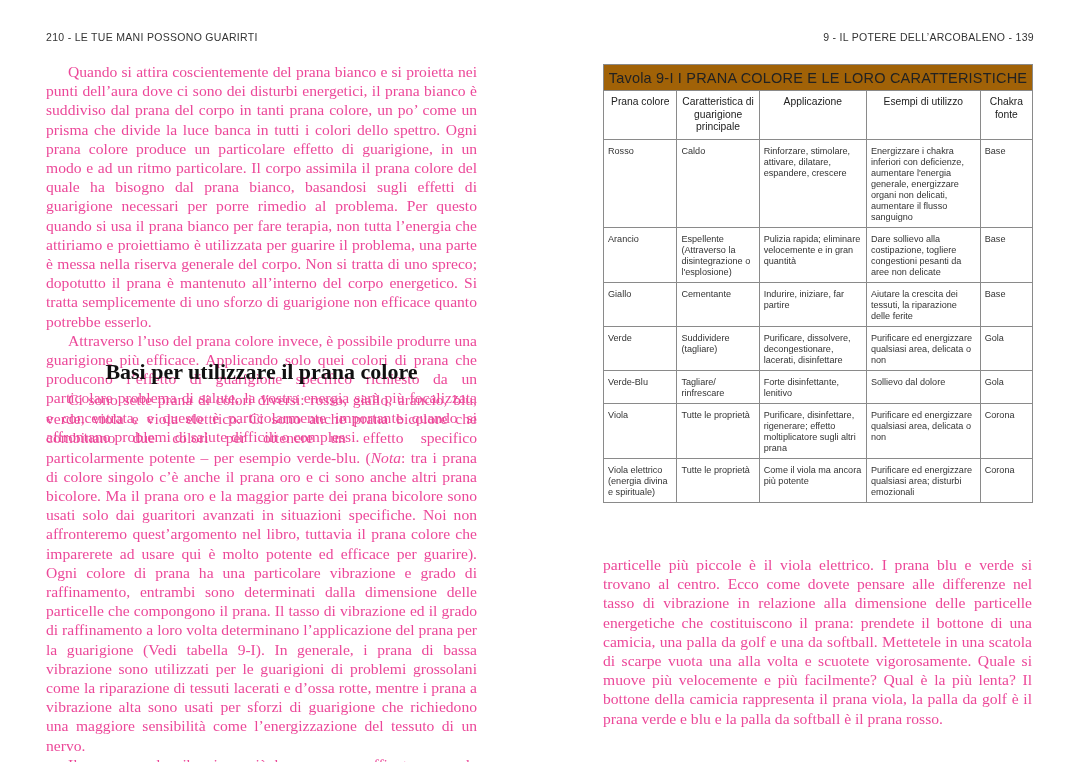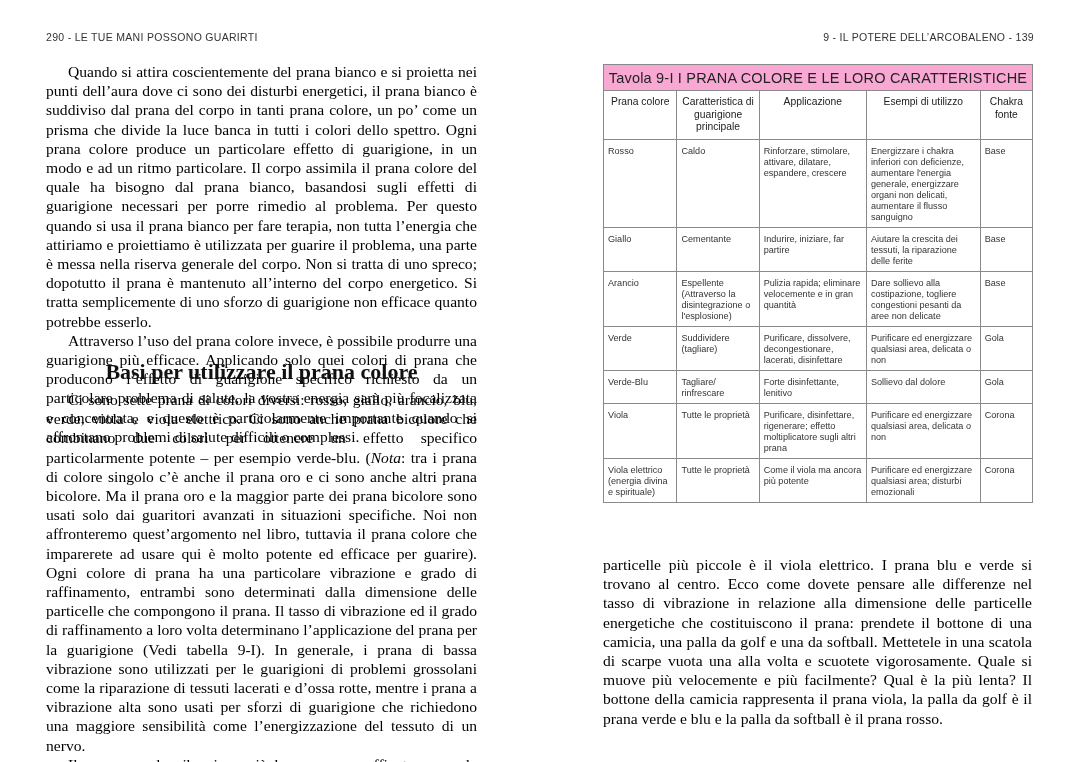--- a/index.html
+++ b/index.html
@@ -9,52 +9,52 @@
   .page-right { left: 540px; width: 540px; }
   .running-head {
     position: absolute; top: 31px;
     font-family: "Liberation Sans", sans-serif; font-size: 10.5px; letter-spacing: 0.3px; color: #333;
   }
   .page-left .running-head { left: 46px; }
   .page-right .running-head { right: 46px; }
   .body-text {
     position: absolute;
     font-family: "Liberation Serif", serif; font-size: 15.6px; line-height: 19.2px;
-    text-align: justify; color: #000000;
+    text-align: justify; color: #ec4899;
   }
   .body-text p { margin: 0; text-indent: 22px; }
   .body-text p.noindent { text-indent: 0; }
   .left-col1 { left: 46px; top: 62px; width: 431px; }
   .section-title {
     position: absolute; left: 46px; top: 359px; width: 431px; text-align: center;
     font-family: "Liberation Serif", serif; font-weight: bold; font-size: 22px; color: #111;
     margin: 0;
   }
   .left-col2 { left: 46px; top: 390px; width: 431px; }
   .right-col { left: 603px; top: 555px; width: 429px; }
 
   table.prana {
     position: absolute; left: 603px; top: 64px; width: 430px;
     border-collapse: collapse; font-family: "Liberation Sans", sans-serif; font-size: 9.1px;
     line-height: 11px; color: #333;
   }
   table.prana th, table.prana td { border: 1px solid #8a8a8a; vertical-align: top; }
   .table-title {
-    background: #f9a8d4; font-size: 14.5px; font-weight: normal; text-align: center;
+    background: #a16207; font-size: 14.5px; font-weight: normal; text-align: center;
     padding: 4px 4px 3px 4px; color: #222; letter-spacing: 0.2px; line-height: 18px;
   }
   .col-head { font-weight: normal; text-align: center; padding: 5px 3px 5px 3px; font-size: 10.3px; line-height: 12.5px; color: #222; }
   table.prana td { padding: 6px 4px 4px 4px; }
   .c1 { width: 68px; } .c2 { width: 76px; } .c3 { width: 102px; } .c4 { width: 110px; } .c5 { width: 46px; }
 </style>
 </head>
 <body>
 
 <div class="page page-left">
-  <div class="running-head">290 - LE TUE MANI POSSONO GUARIRTI</div>
+  <div class="running-head">210 - LE TUE MANI POSSONO GUARIRTI</div>
 
   <div class="body-text left-col1">
     <p>Quando si attira coscientemente del prana bianco e si proietta nei punti dell’aura dove ci sono dei disturbi energetici, il prana bianco è suddiviso dal prana del corpo in tanti prana colore, un po’ come un prisma che divide la luce banca in tutti i colori dello spettro. Ogni prana colore produce un particolare effetto di guarigione, in un modo e ad un ritmo particolare. Il corpo assimila il prana colore del quale ha bisogno dal prana bianco, basandosi sugli effetti di guarigione necessari per porre rimedio al problema. Per questo quando si usa il prana bianco per fare terapia, non tutta l’energia che attiriamo e proiettiamo è utilizzata per guarire il problema, una parte è messa nella riserva generale del corpo. Non si tratta di uno spreco; dopotutto il prana è mantenuto all’interno del corpo energetico. Si tratta semplicemente di uno sforzo di guarigione non efficace quanto potrebbe esserlo.</p>
     <p>Attraverso l’uso del prana colore invece, è possibile produrre una guarigione più efficace. Applicando solo quei colori di prana che producono l’effetto di guarigione specifico richiesto da un particolare problema di salute, la vostra energia sarà più focalizzata e concentrata, e questo è particolarmente importante quando si affrontano problemi di salute difficili o complessi.</p>
   </div>
 
   <h2 class="section-title">Basi per utilizzare il prana colore</h2>
 
   <div class="body-text left-col2">
     <p><span>Ci sono sette prana di colori diversi: rosso, giallo, arancio, blu, verde, viola e viola elettrico. Ci sono anche prana bicolore che combinano due colori per ottenere un effetto specifico particolarmente potente – per esempio verde-blu. (</span><em>Nota</em><span>: tra i prana di colore singolo c’è anche il prana oro e ci sono anche altri prana bicolore. Ma il prana oro e la maggior parte dei prana bicolore sono usati solo dai guaritori avanzati in situazioni specifiche. Noi non affronteremo quest’argomento nel libro, tuttavia il prana colore che imparerete ad usare qui è molto potente ed efficace per guarire). Ogni colore di prana ha una particolare vibrazione e grado di raffinamento, entrambi sono determinati dalla dimensione delle particelle che compongono il prana. Il tasso di vibrazione ed il grado di raffinamento a loro volta determinano l’applicazione del prana per la guarigione (Vedi tabella 9-I). In generale, i prana di bassa vibrazione sono utilizzati per le guarigioni di problemi grossolani come la riparazione di tessuti lacerati e d’ossa rotte, mentre i prana a vibrazione alta sono usati per sforzi di guarigione che richiedono una maggiore sensibilità come l’energizzazione del tessuto di un nervo.</span></p>
@@ -81,31 +81,31 @@
   </thead>
   <tbody id="table-body">
       <tr>
         <td>Rosso</td>
         <td>Caldo</td>
         <td>Rinforzare, stimolare, attivare, dilatare, espandere, crescere</td>
         <td>Energizzare i chakra inferiori con deficienze, aumentare l'energia generale, energizzare organi non delicati, aumentare il flusso sanguigno</td>
         <td>Base</td>
       </tr>
       <tr>
+        <td>Arancio</td>
+        <td>Espellente (Attraverso la disintegrazione o l'esplosione)</td>
+        <td>Pulizia rapida; eliminare velocemente e in gran quantità</td>
+        <td>Dare sollievo alla costipazione, togliere congestioni pesanti da aree non delicate</td>
+        <td>Base</td>
+      </tr>
+      <tr>
         <td>Giallo</td>
         <td>Cementante</td>
         <td>Indurire, iniziare, far partire</td>
         <td>Aiutare la crescita dei tessuti, la riparazione delle ferite</td>
-        <td>Base</td>
-      </tr>
-      <tr>
-        <td>Arancio</td>
-        <td>Espellente (Attraverso la disintegrazione o l'esplosione)</td>
-        <td>Pulizia rapida; eliminare velocemente e in gran quantità</td>
-        <td>Dare sollievo alla costipazione, togliere congestioni pesanti da aree non delicate</td>
         <td>Base</td>
       </tr>
       <tr>
         <td>Verde</td>
         <td>Suddividere (tagliare)</td>
         <td>Purificare, dissolvere, decongestionare, lacerati, disinfettare</td>
         <td>Purificare ed energizzare qualsiasi area, delicata o non</td>
         <td>Gola</td>
       </tr>
       <tr>

